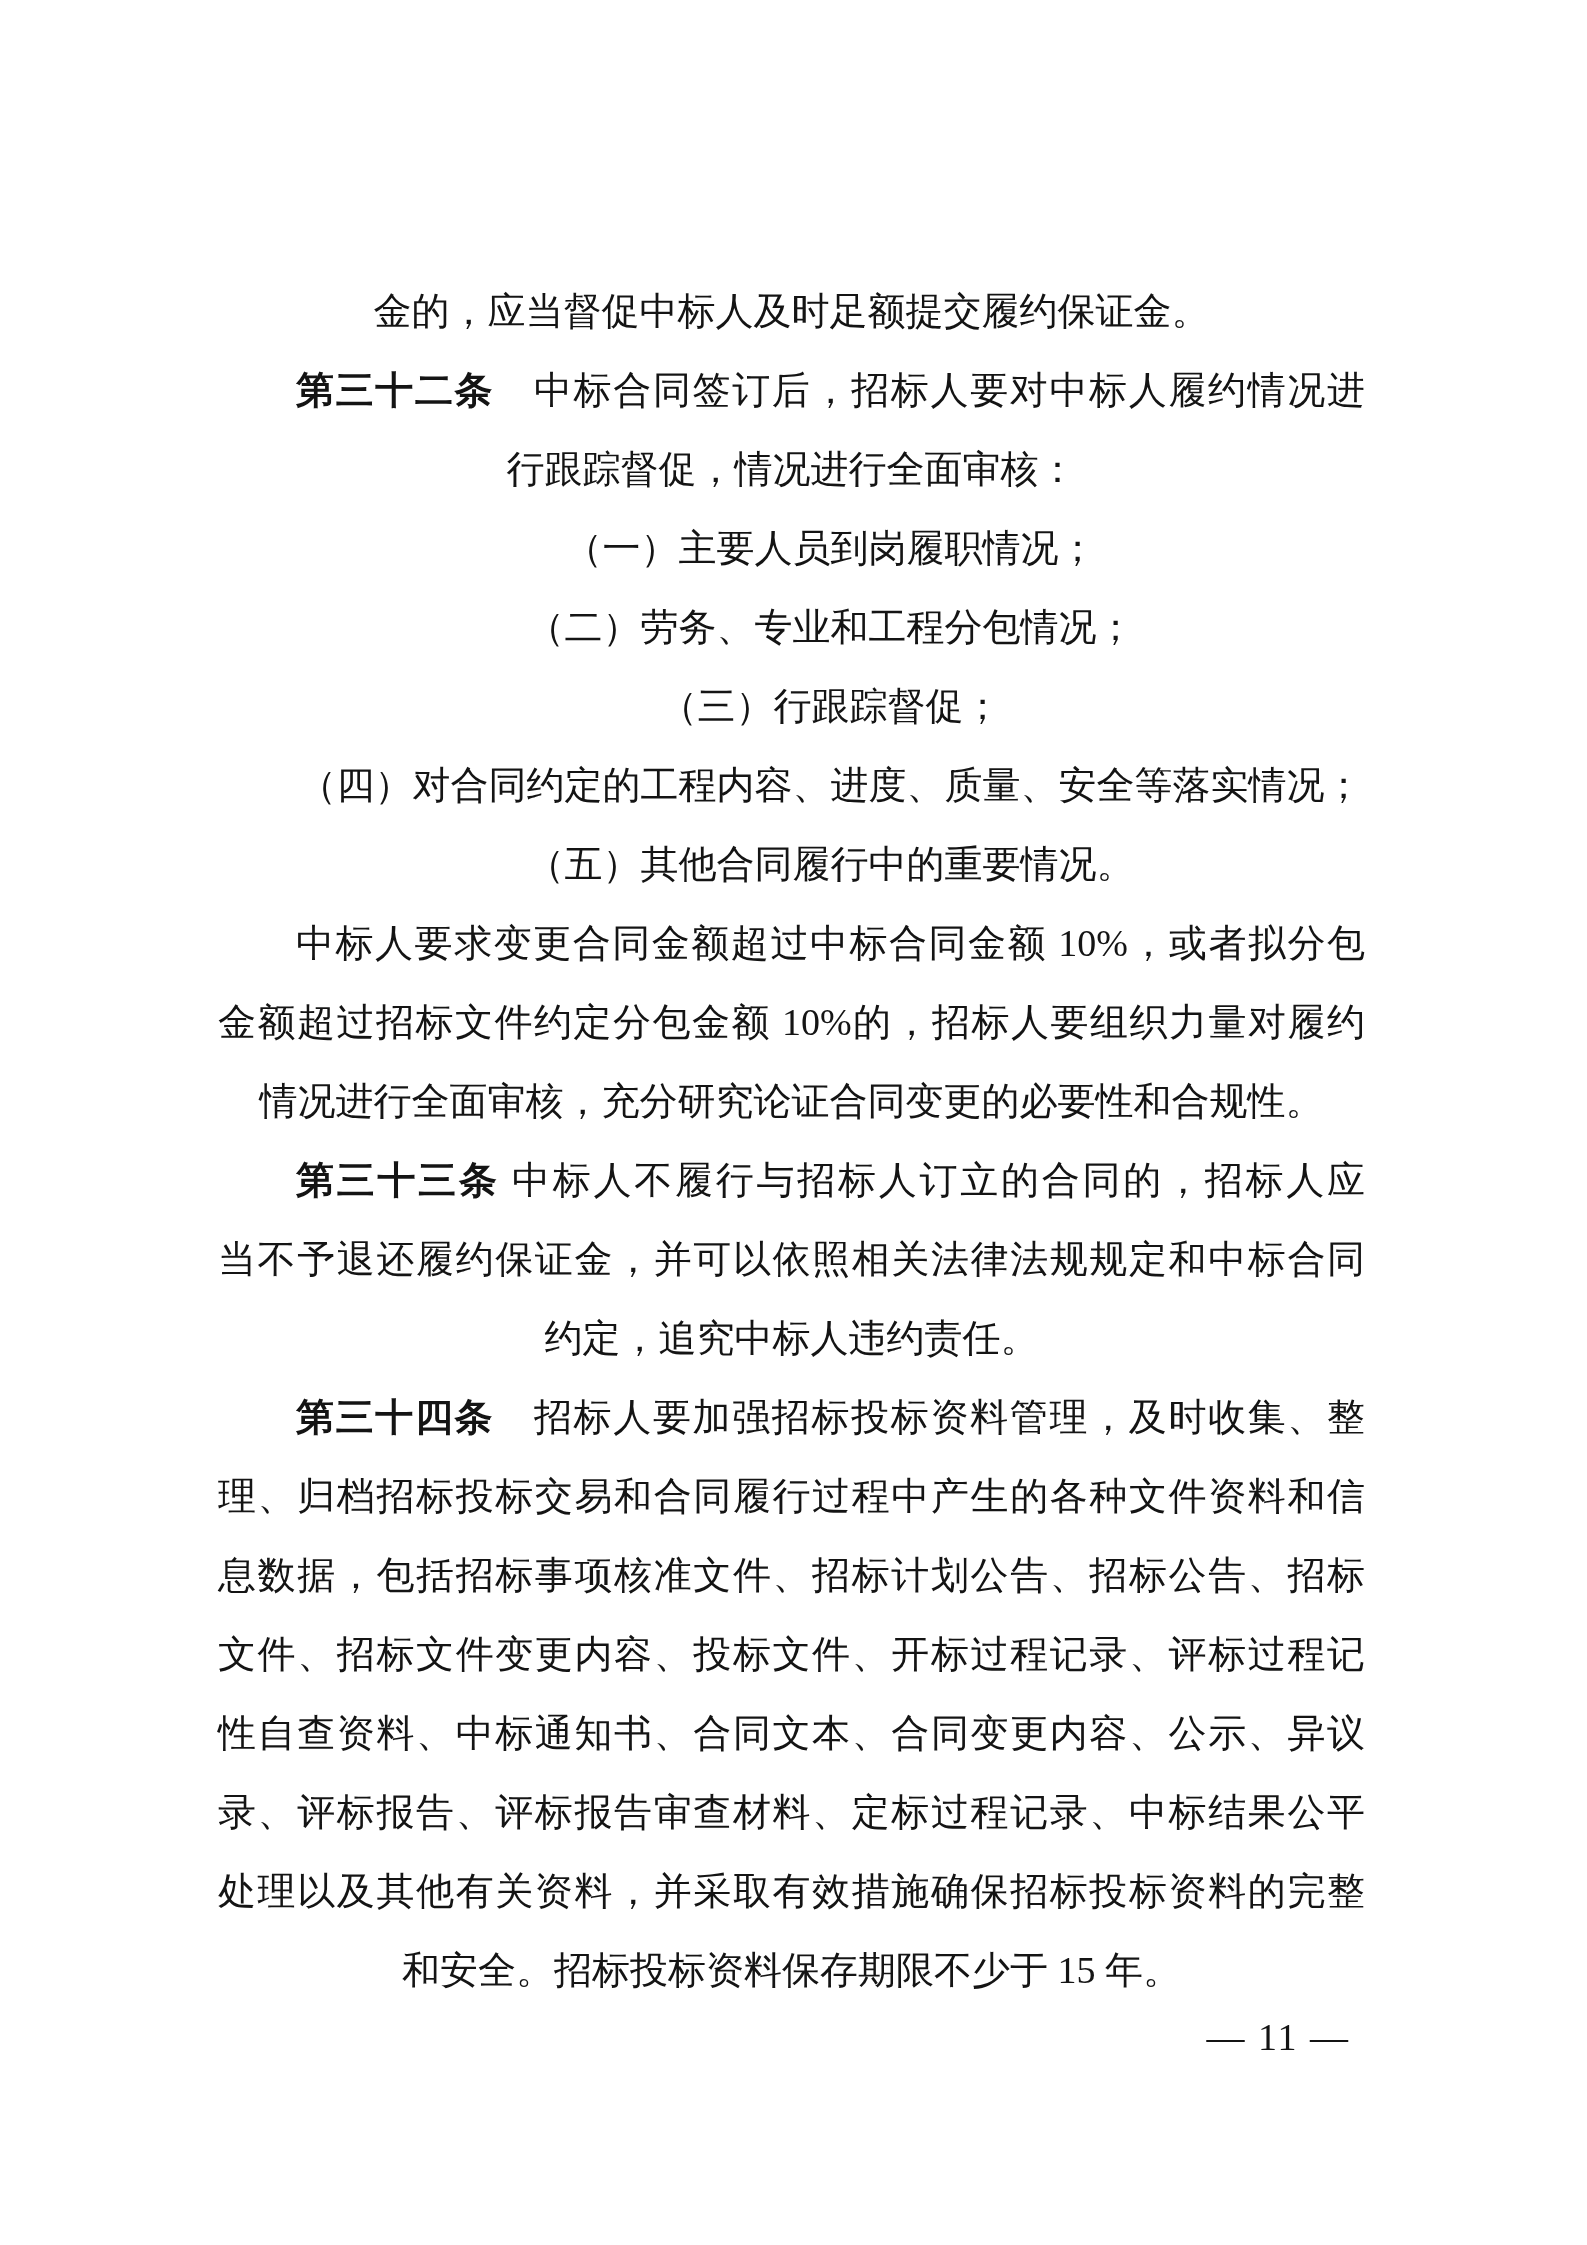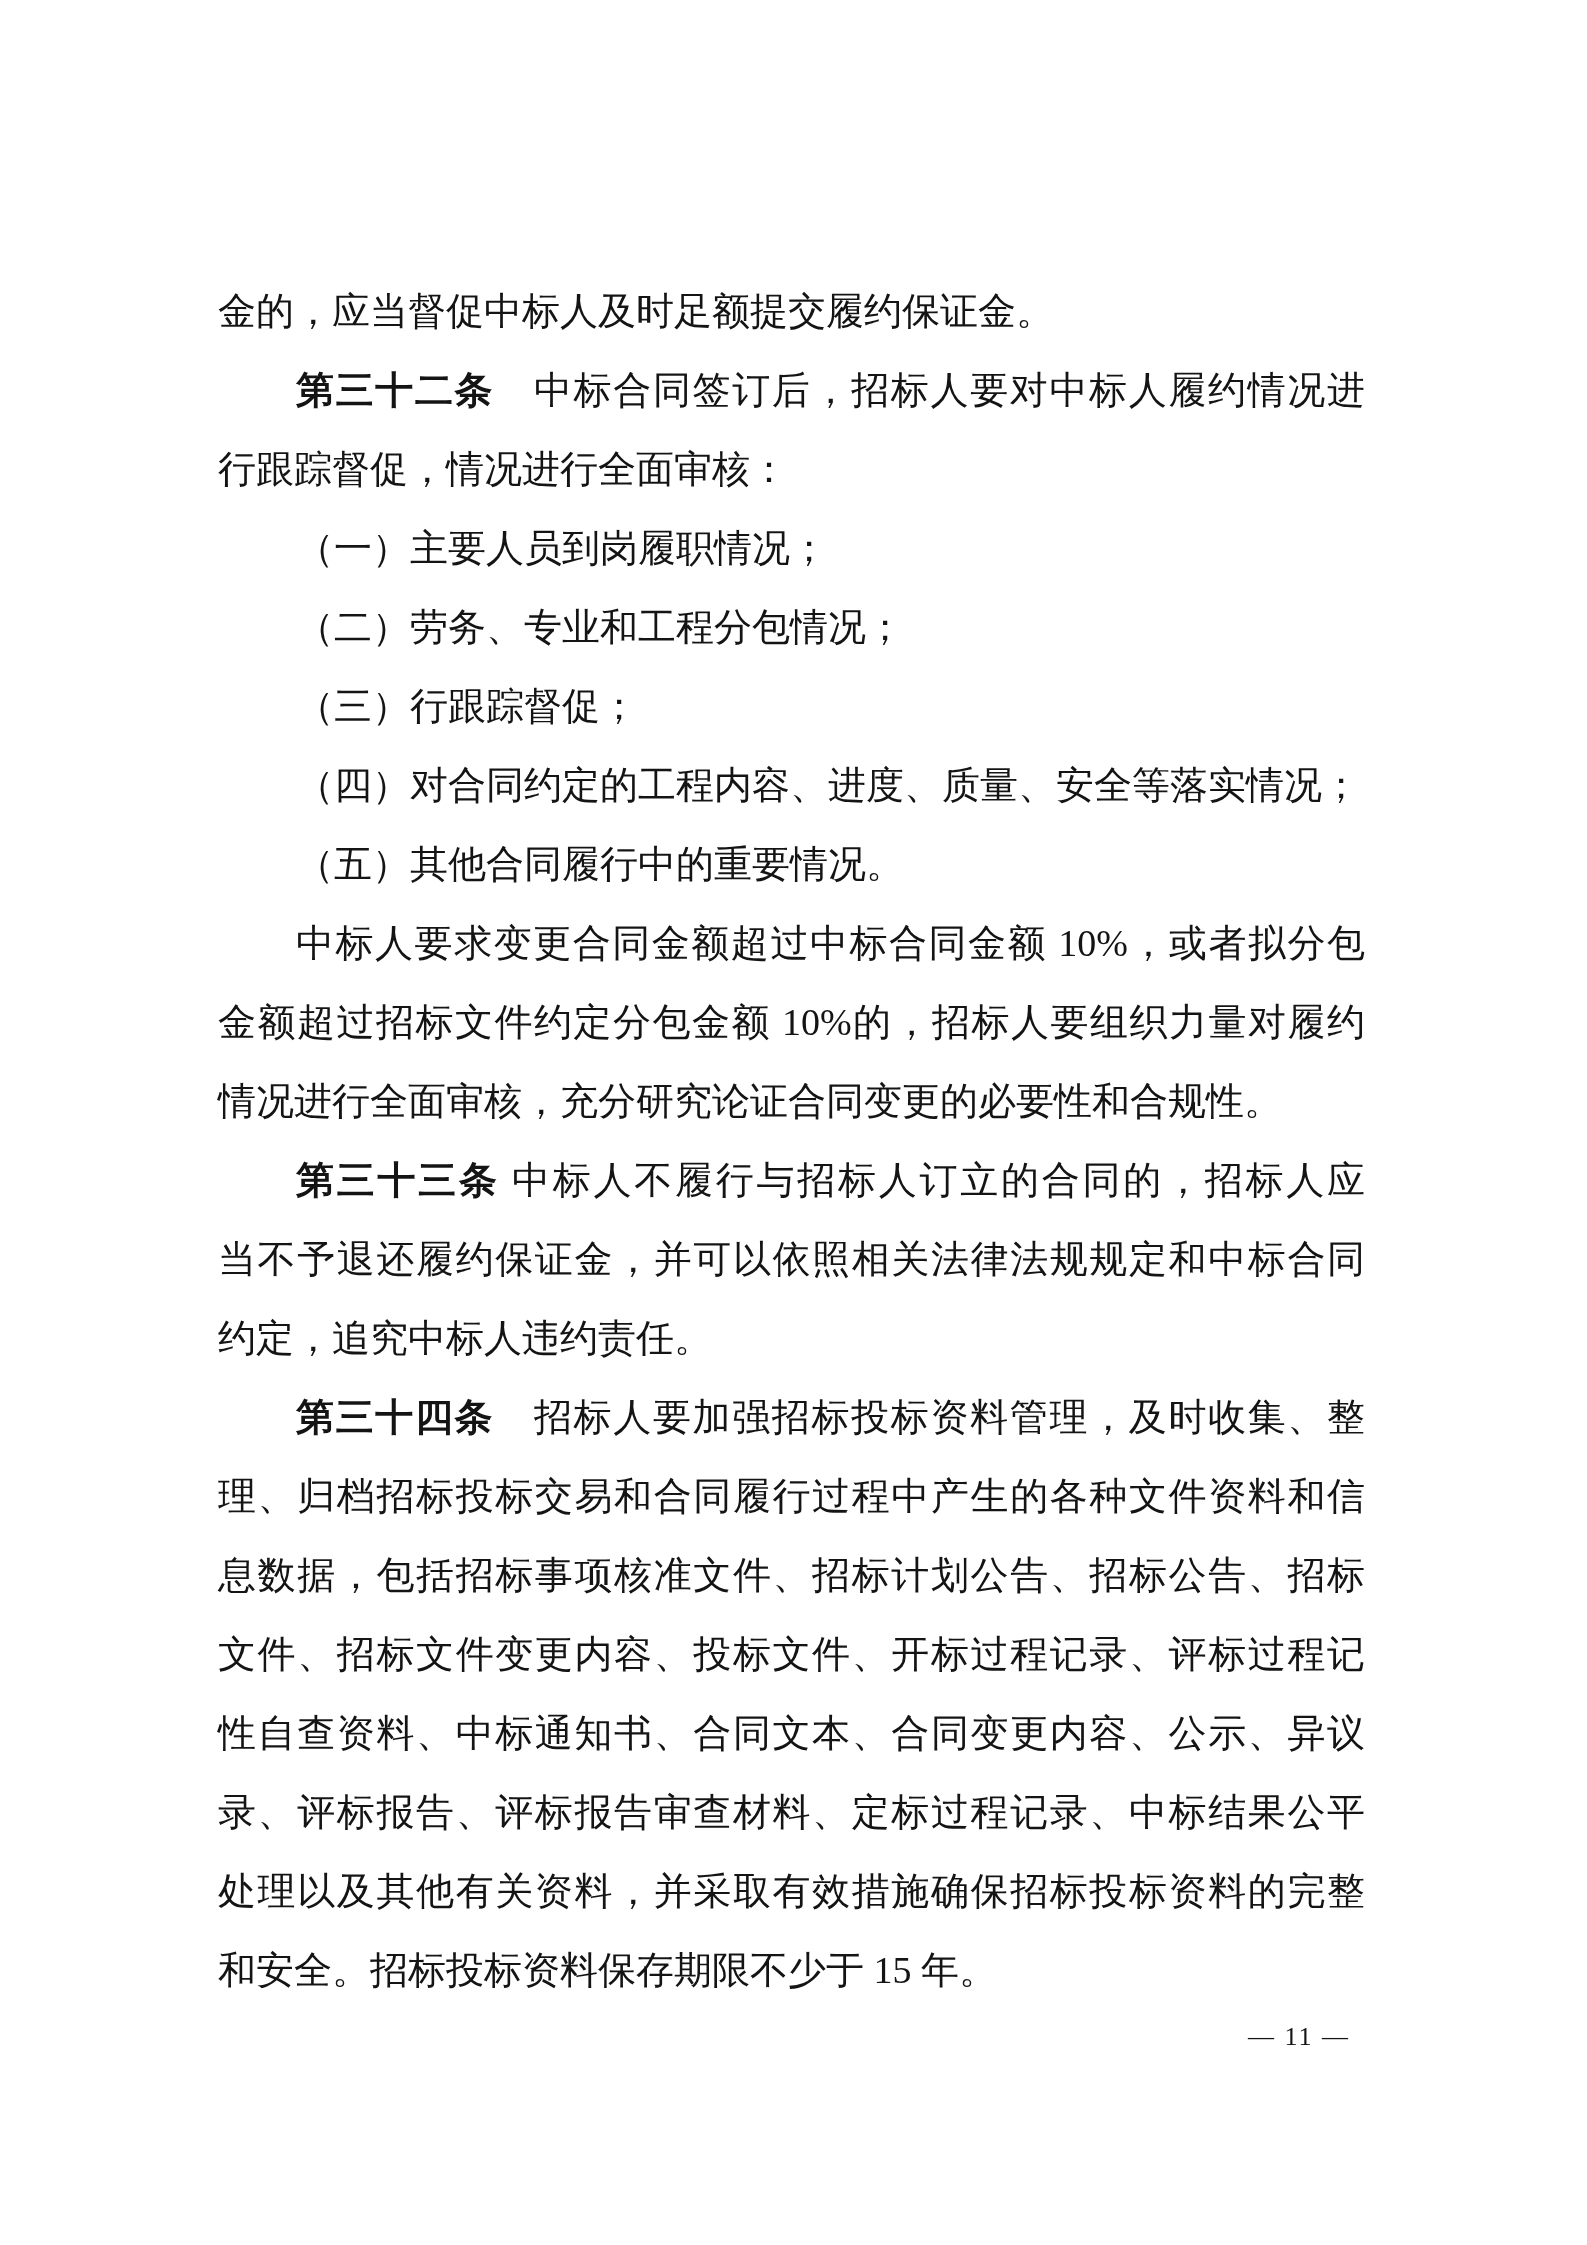--- a/index.html
+++ b/index.html
@@ -21,21 +21,21 @@
     position: absolute;
     left: 218px;
     top: 272px;
     width: 1147px;
     font-size: 38px;
     line-height: 79px;
   }
   .ln {
     margin: 0;
     padding: 0;
-    text-align: left;
+    text-align: center;
     white-space: normal;
   }
   
   .ind {
     text-indent: 78px;
   }
   
   .jf {
     text-align: justify;
     text-align-last: justify;
@@ -43,21 +43,21 @@
   }
   
   .art {
     font-weight: 700;
     font-family: Liberation Sans, sans-serif;
   }
   .pageno {
     position: absolute;
     top: 2014px;
     right: 237px;
-    font-size: 26px;
+    font-size: 38px;
     line-height: 46px;
     letter-spacing: 2px;
     color: #141414;
   }
 </style>
 </head>
 <body>
 
 <div class="page">
   <main class="content">

